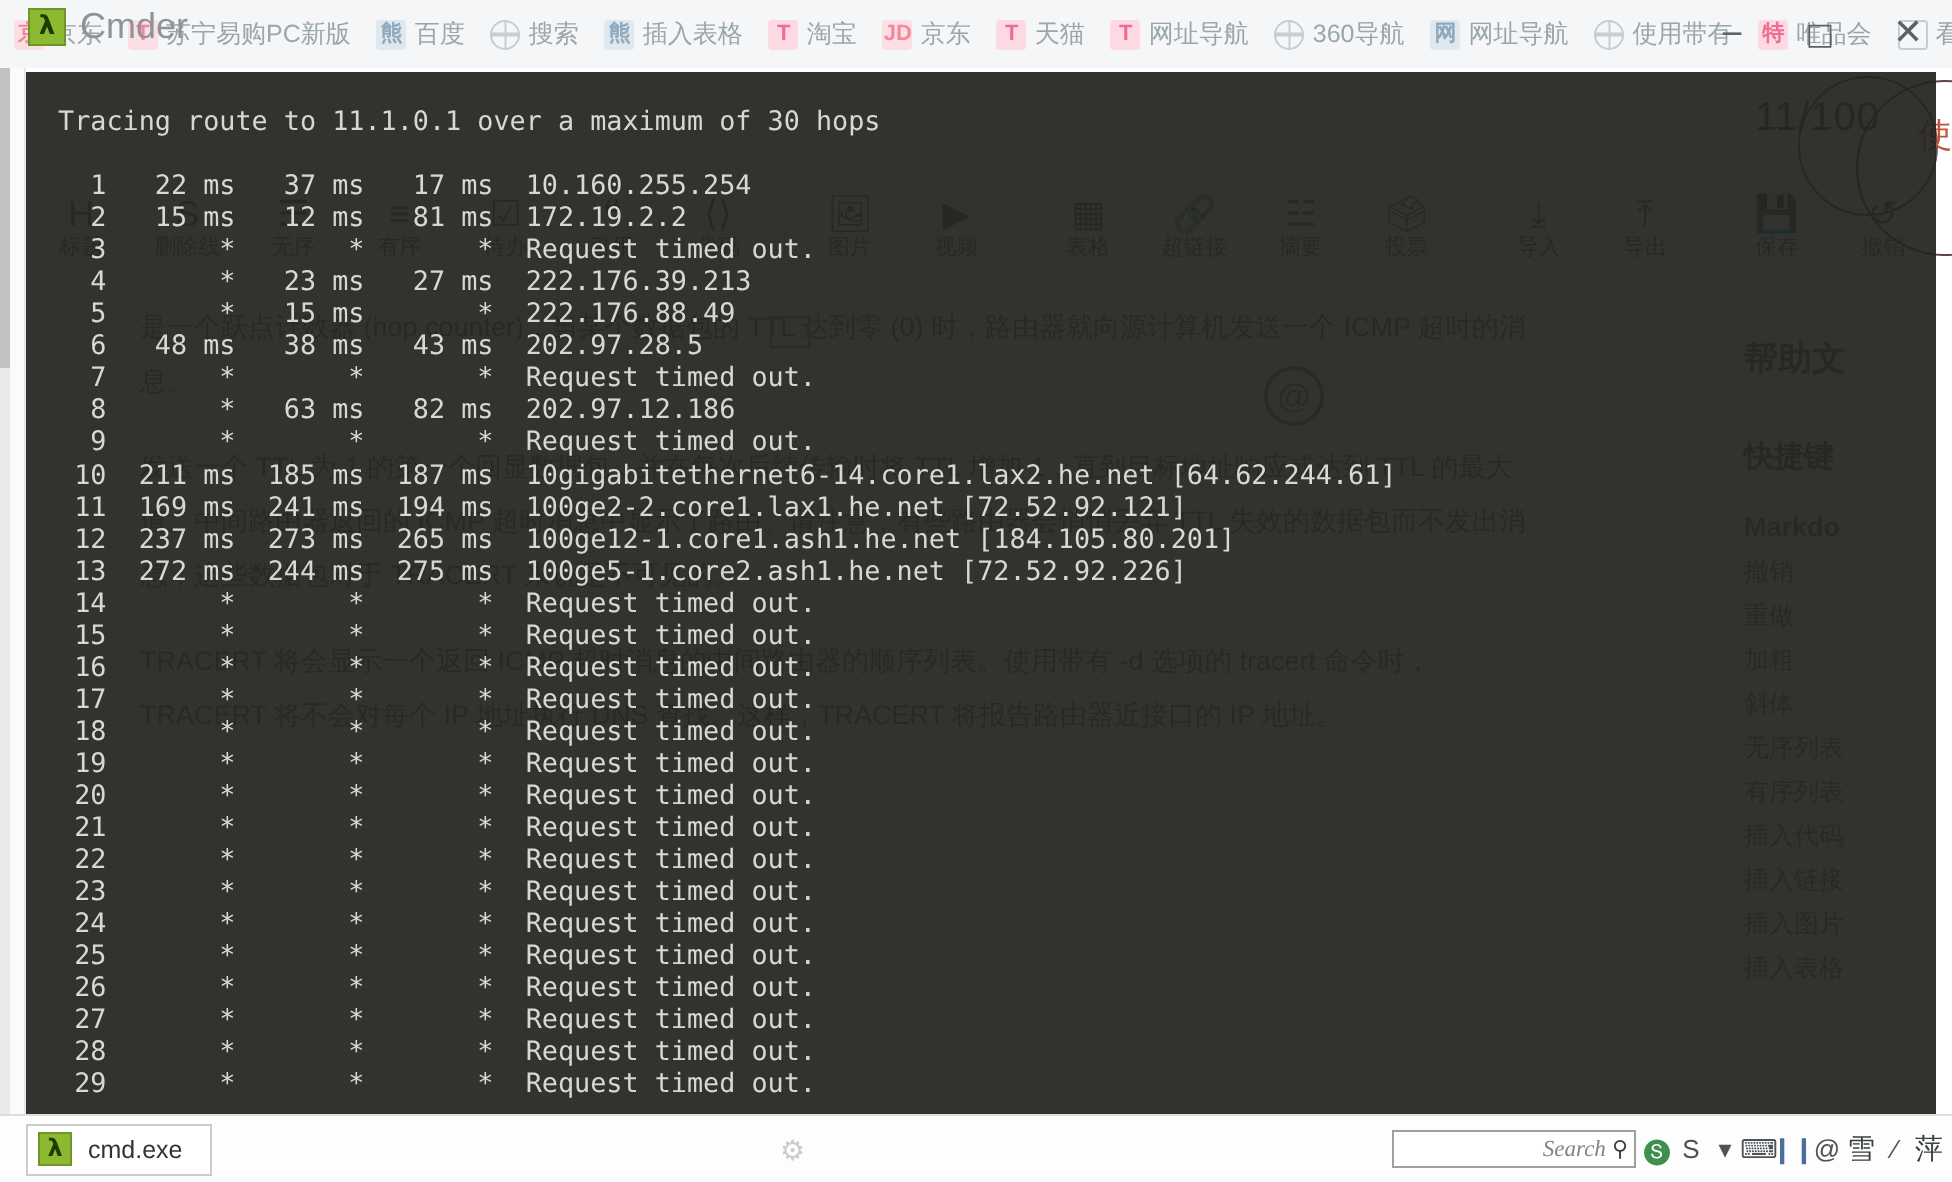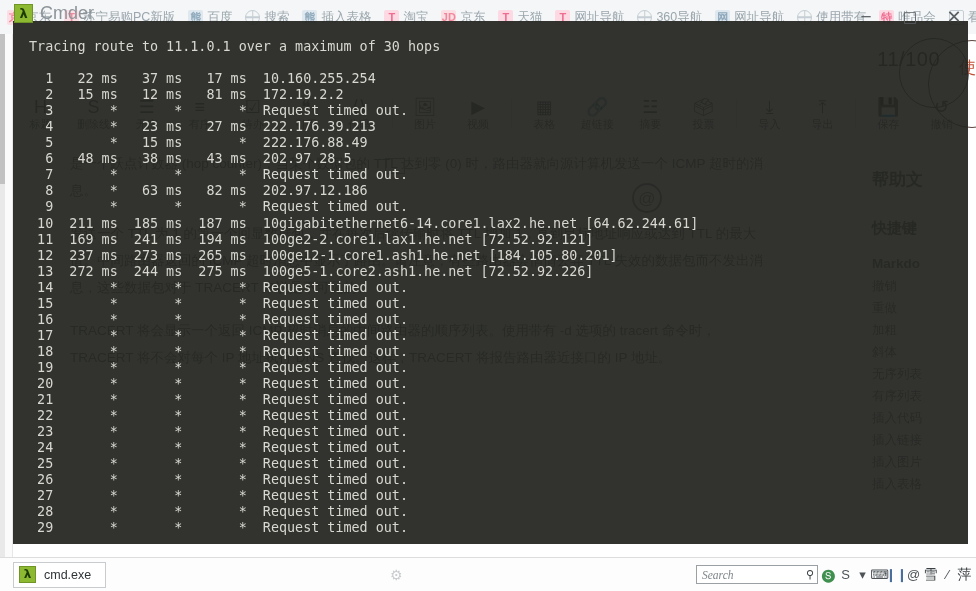--- a/index.html
+++ b/index.html
@@ -170,21 +170,21 @@
   .bg-redmark {
     position: absolute;
     top: 56px; right: 0px;
     font-size: 17px;
     color: #c0533a;
   }
 
   
   .term-window {
     position: absolute;
-    left: 13px; top: 21px;
+    left: 13px; top: 36px;
     width: 955px; height: 523px;
     background: rgba(34, 36, 31, 0.93);
     z-index: 5;
     overflow: hidden;
   }
   .term-text {
     position: absolute;
     left: 0; top: 0;
     width: 955px;
     padding: 18px 0 0 8px;
@@ -302,20 +302,21 @@
     left: 390px;
     color: #c9cdcf;
     font-size: 14px;
   }
   .sb-right {
     position: absolute;
     right: 3px;
     display: flex;
     align-items: center;
     gap: 2px;
+    text-align: right;
   }
   .sb-search {
     width: 122px; height: 19px;
     border: 1px solid #9aa0a4;
     background: #ffffff;
     display: flex;
     align-items: center;
     padding: 0 3px 0 5px;
     gap: 3px;
   }

